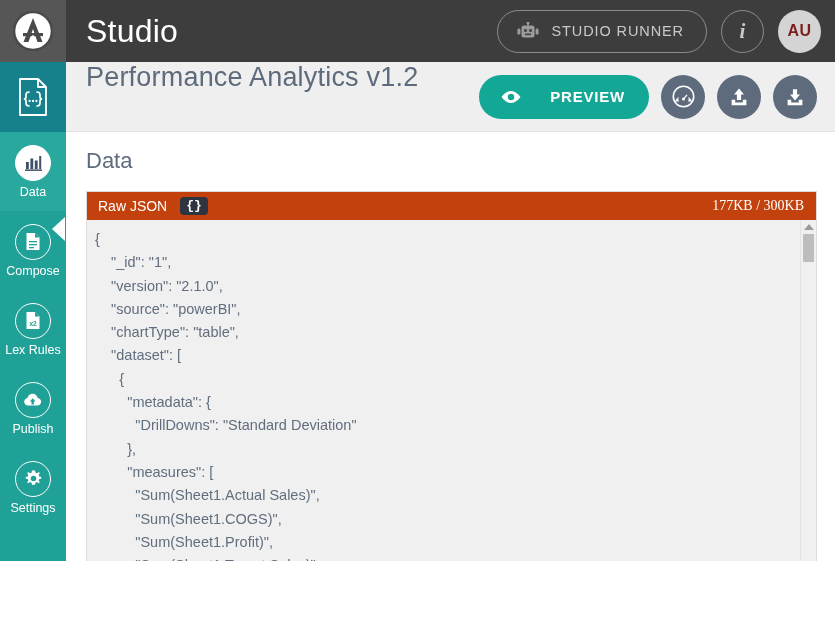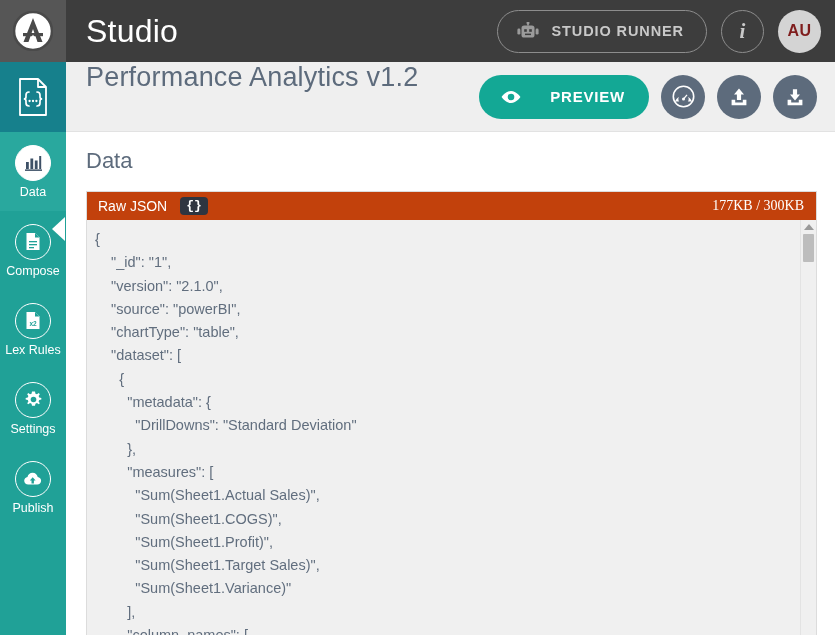--- a/index.html
+++ b/index.html
@@ -2,21 +2,21 @@
 <html><head>
 <meta charset="utf-8">
 <style>
   * { box-sizing: border-box; margin: 0; padding: 0; }
   html, body {
     width: 835px; height: 635px;
     overflow: hidden;
     font-family: "Liberation Sans", sans-serif;
     background: #ffffff;
   }
-  .app { position: relative; width: 835px; height: 635px; display: flex; flex-direction: column; }
+  .app { position: relative; width: 835px; height: 561px; display: flex; flex-direction: column; }
 
   
   .topbar {
     height: 62px; flex: 0 0 62px;
     background: #3d3d3d;
     display: flex; align-items: center;
     position: relative; z-index: 5;
   }
   .logo-box {
     width: 66px; height: 62px; flex: 0 0 66px;
@@ -30,21 +30,21 @@
     white-space: nowrap;
   }
   .topbar-right {
     margin-left: auto; display: flex; align-items: center;
     gap: 14px; padding-right: 14px;
   }
   .runner-btn {
     height: 43px; border: 1px solid #8d8d8d; border-radius: 22px;
     display: flex; align-items: center; gap: 11px;
     padding: 0 22px 0 18px; background: transparent;
-    color: #c9c9c9; font-size: 14.5px; font-weight: 700;
+    color: #c9c9c9; font-size: 14.5px; font-weight: 400;
     letter-spacing: 0.9px; white-space: nowrap; cursor: pointer;
   }
   .info-btn {
     width: 43px; height: 43px; border-radius: 50%;
     border: 1px solid #8d8d8d; background: transparent;
     display: flex; align-items: center; justify-content: center;
     color: #c9c9c9; font-size: 21px; font-style: italic;
     font-family: "Liberation Serif", serif; font-weight: 700; cursor: pointer;
   }
   .avatar {
@@ -245,36 +245,36 @@
             <path d="M1.5 1 h8.5 l4.5 4.5 v12.5 h-13 z" fill="#ffffff"></path>
             <path d="M10 1 v4.5 h4.5" fill="#20a197"></path>
             <text x="8" y="15" font-size="6.5" font-family="Liberation Sans, sans-serif" font-weight="700" fill="#20a197" text-anchor="middle">x2</text>
           </svg>
         </div>
         <div class="sb-label">Lex Rules</div>
       </div>
 
       <div class="sb-item">
         <div class="sb-ico">
+          <svg width="20" height="16" viewBox="0 0 20 16">
+            <path d="M5.2 13.5 C3 13.5 1.2 11.8 1.2 9.7 C1.2 7.8 2.6 6.2 4.5 5.9 C4.9 3.5 7 1.7 9.6 1.7 C12.2 1.7 14.4 3.6 14.7 6.1 C16.6 6.3 18.1 7.9 18.1 9.8 C18.1 11.9 16.4 13.5 14.3 13.5 Z" fill="#ffffff"></path>
+            <path d="M9.7 6.3 L12.6 9.6 L10.9 9.6 L10.9 12.4 L8.5 12.4 L8.5 9.6 L6.8 9.6 Z" fill="#20a197"></path>
+          </svg>
+        </div>
+        <div class="sb-label">Publish</div>
+      </div>
+
+      <div class="sb-item">
+        <div class="sb-ico">
           <svg width="19" height="19" viewBox="0 0 19 19">
             <path d="M9.5 1.6 l1.5 0 0.45 2.1 1.5 0.62 1.8 -1.2 1.06 1.06 -1.2 1.8 0.62 1.5 2.1 0.45 0 1.5 -2.1 0.45 -0.62 1.5 1.2 1.8 -1.06 1.06 -1.8 -1.2 -1.5 0.62 -0.45 2.1 -1.5 0 -1.5 0 -0.45 -2.1 -1.5 -0.62 -1.8 1.2 -1.06 -1.06 1.2 -1.8 -0.62 -1.5 -2.1 -0.45 0 -1.5 2.1 -0.45 0.62 -1.5 -1.2 -1.8 1.06 -1.06 1.8 1.2 1.5 -0.62 0.45 -2.1 z" fill="#ffffff"></path>
             <circle cx="9.5" cy="9.5" r="2.8" fill="#20a197"></circle>
           </svg>
         </div>
         <div class="sb-label">Settings</div>
-      </div>
-
-      <div class="sb-item">
-        <div class="sb-ico">
-          <svg width="20" height="16" viewBox="0 0 20 16">
-            <path d="M5.2 13.5 C3 13.5 1.2 11.8 1.2 9.7 C1.2 7.8 2.6 6.2 4.5 5.9 C4.9 3.5 7 1.7 9.6 1.7 C12.2 1.7 14.4 3.6 14.7 6.1 C16.6 6.3 18.1 7.9 18.1 9.8 C18.1 11.9 16.4 13.5 14.3 13.5 Z" fill="#ffffff"></path>
-            <path d="M9.7 6.3 L12.6 9.6 L10.9 9.6 L10.9 12.4 L8.5 12.4 L8.5 9.6 L6.8 9.6 Z" fill="#20a197"></path>
-          </svg>
-        </div>
-        <div class="sb-label">Publish</div>
       </div>
 
       <div class="collapse-arrow"></div>
     </div>
 
     <div class="main">
 
       <div class="page-head">
         <div class="page-title">Performance Analytics v1.2</div>
         <div class="head-actions">

